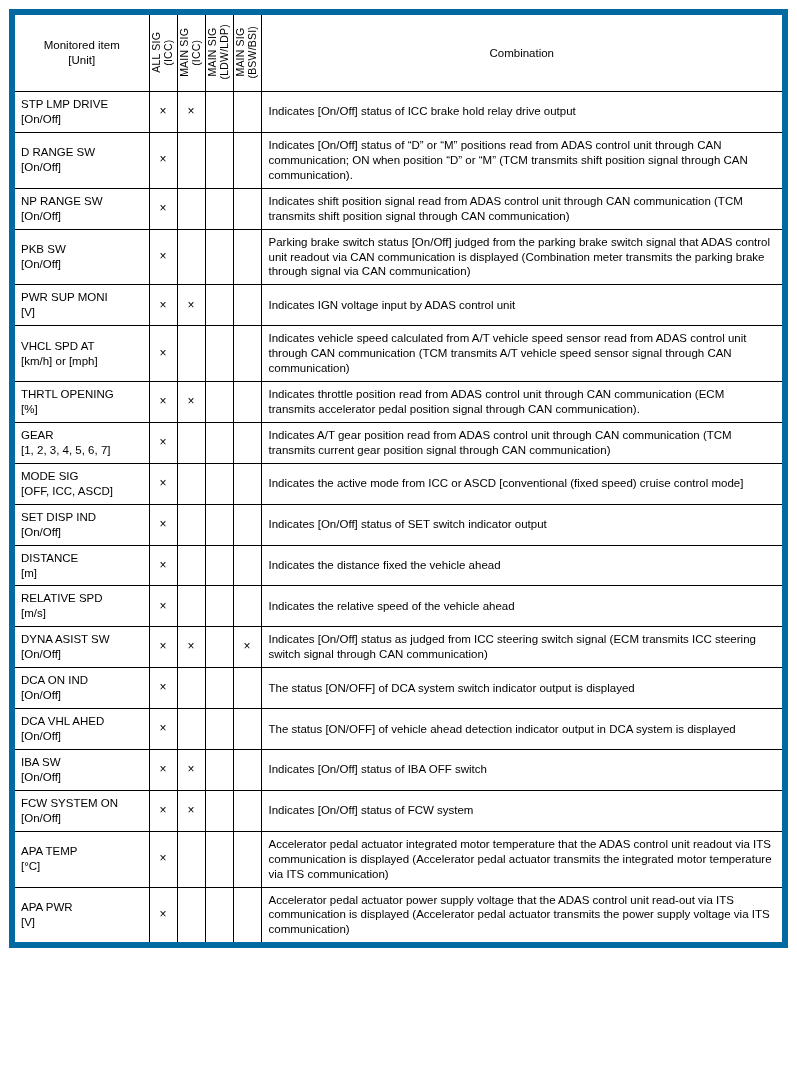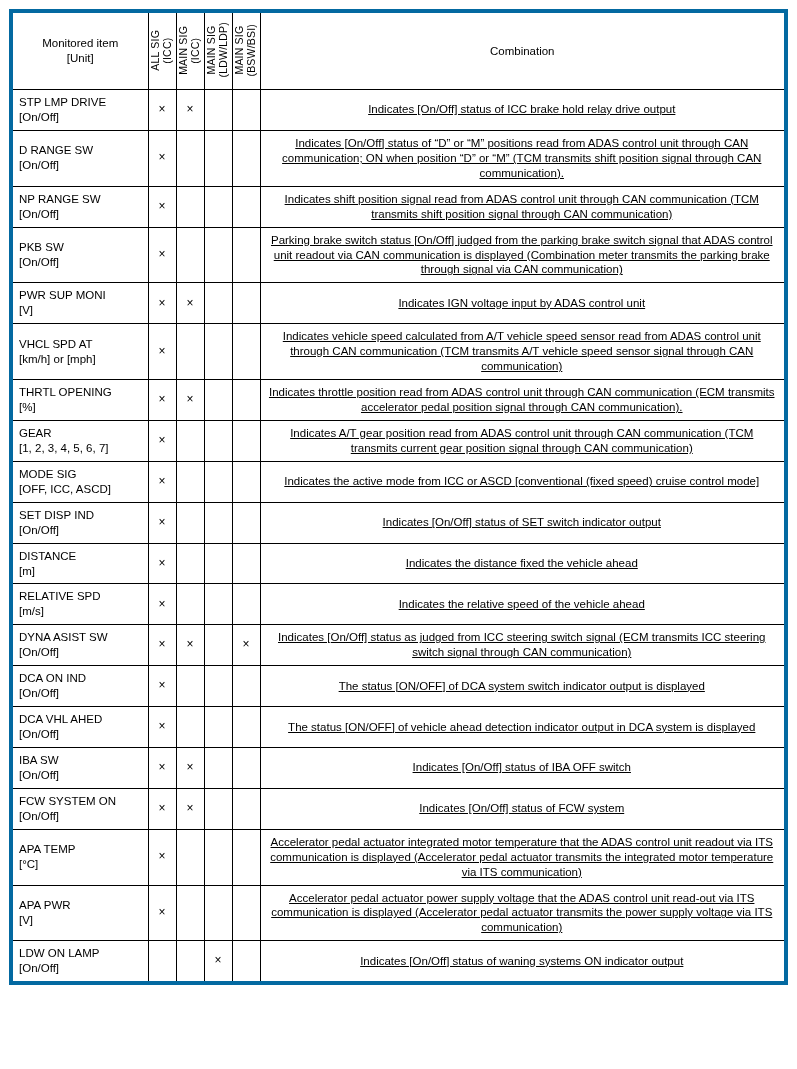--- a/index.html
+++ b/index.html
@@ -7,21 +7,21 @@
     width: 797px;
     font-family: "Liberation Sans", "DejaVu Sans", sans-serif;
     color: #000;
     -webkit-font-smoothing: antialiased;
   }
   .page { padding: 9px 9px; }
   table.monitor {
     width: 779px;
     border-collapse: collapse;
     table-layout: fixed;
-    border: 4px solid #0369a1;
+    border: 6px solid #0369a1;
   }
   th, td { border: 1px solid #000; }
   thead th {
     font-weight: normal;
     font-size: 11px;
     text-align: center;
     vertical-align: middle;
     height: 70px;
     padding: 3px 1px;
   }
@@ -38,23 +38,22 @@
   tbody td {
     font-size: 11.5px;
     line-height: 1.3;
     vertical-align: middle;
   }
   td.cell-item { padding: 5px 4px 5px 6px; }
   td.cell-item .item-name, td.cell-item .item-unit { white-space: normal; }
   td.cell-sig { text-align: center; padding: 2px; font-size: 12px; }
   td.cell-desc {
     padding: 5px 8px 5px 7px;
-    text-align: center;
+    text-align: left;
     hyphens: auto;
-    text-decoration: underline;
     -webkit-hyphens: auto;
   }
 </style>
 </head>
 <body>
 
 <div class="page">
   <table class="monitor">
     <colgroup>
       <col style="width:137px">
@@ -282,26 +281,15 @@
           <td class="cell-item">
             <div class="item-name">APA PWR</div>
             <div class="item-unit">[V]</div>
           </td>
           <td class="cell-sig">×</td>
           <td class="cell-sig"></td>
           <td class="cell-sig"></td>
           <td class="cell-sig"></td>
           <td class="cell-desc">Accelerator pedal actuator power supply voltage that the ADAS control unit read-out via ITS communication is displayed (Accelerator pedal actuator transmits the power supply voltage via ITS communication)</td>
         </tr>
-        <tr>
-          <td class="cell-item">
-            <div class="item-name">LDW ON LAMP</div>
-            <div class="item-unit">[On/Off]</div>
-          </td>
-          <td class="cell-sig"></td>
-          <td class="cell-sig"></td>
-          <td class="cell-sig">×</td>
-          <td class="cell-sig"></td>
-          <td class="cell-desc">Indicates [On/Off] status of waning systems ON indicator output</td>
-        </tr>
       </tbody>
   </table>
 </div>
 
 </body></html>

